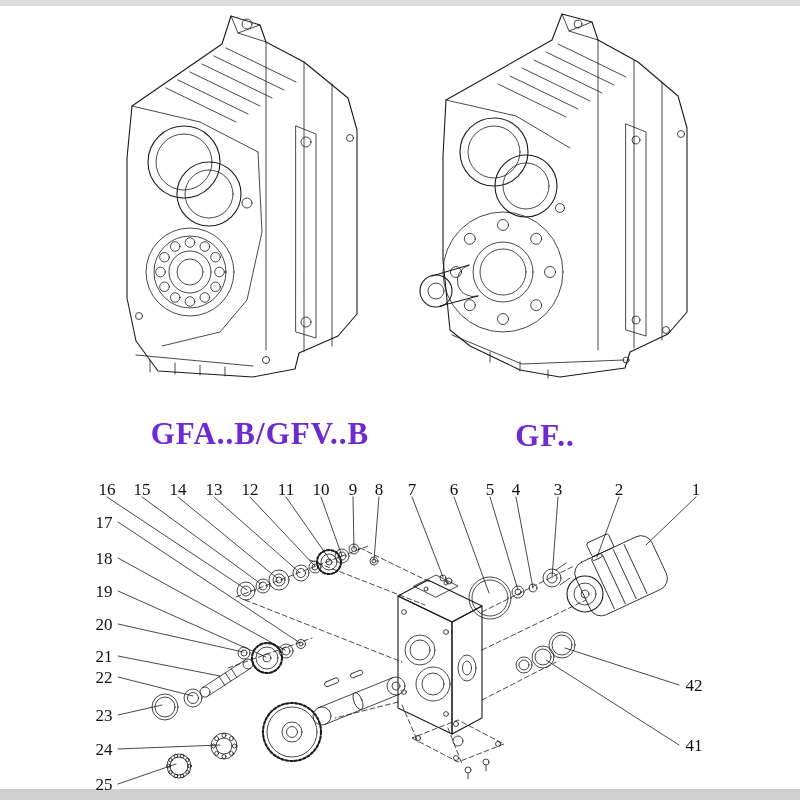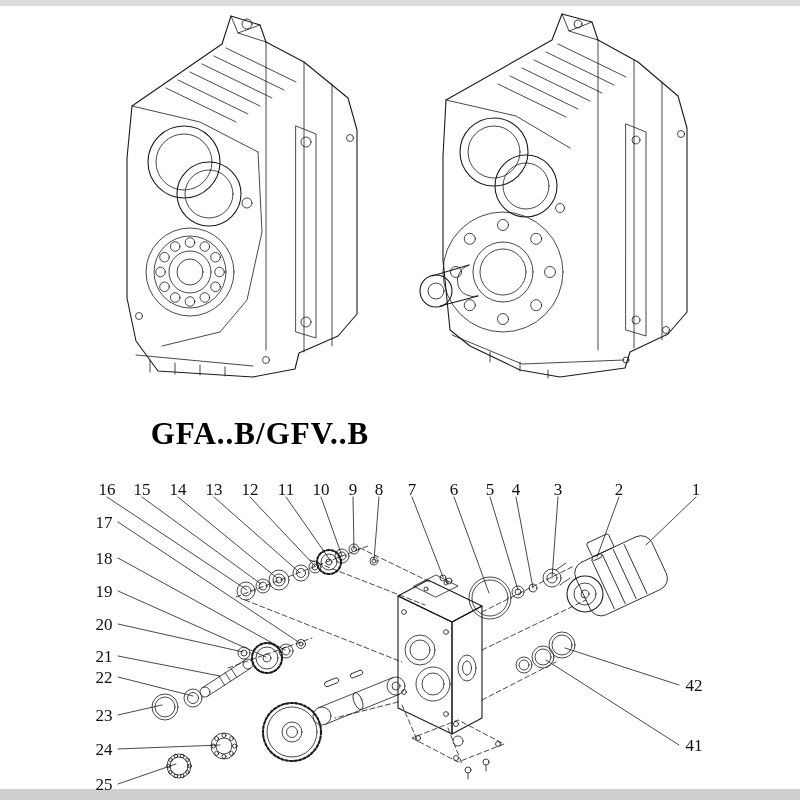--- a/index.html
+++ b/index.html
@@ -3,21 +3,21 @@
 <meta charset="utf-8">
 <style>
   html,body{margin:0;padding:0;background:#ffffff;}
   .page{position:relative;width:800px;height:800px;background:#ffffff;overflow:hidden;
         font-family:"Liberation Serif",serif;}
   .photo-edge{position:absolute;left:0;right:0;}
   .photo-edge.top{top:0;height:6px;background:#dcdcdc;}
   .photo-edge.bottom{bottom:0;height:11px;background:#cfcfcf;}
   svg.art{position:absolute;left:0;top:0;}
   .model-label{position:absolute;text-align:center;font-weight:700;font-size:31px;
-               letter-spacing:1px;color:#000000;}
+               letter-spacing:1px;color:#6d28d9;}
   .model-label.left{left:100px;top:416px;width:320px;}
   .model-label.right{left:430px;top:418px;width:230px;}
   .lineart{stroke:#1b1b1b;fill:none;stroke-width:1.1;stroke-linejoin:round;stroke-linecap:round;}
   .thin{stroke-width:0.8;}
   .dash{stroke-dasharray:5 3;stroke-width:0.8;}
   .teeth{stroke-dasharray:2.5 2;stroke-width:2.1;}
   text.callout{font-family:"Liberation Serif",serif;font-size:17px;fill:#101010;stroke:none;}
 </style>
 </head>
 <body>
@@ -370,13 +370,14 @@
       </g>
 
       <g text-anchor="middle">
         <text class="callout" x="694" y="691">42</text>
         <text class="callout" x="694" y="751">41</text>
       </g>
     </g>
   </svg>
 
   <div class="model-label left">GFA..B/GFV..B</div>
+  <div class="model-label right">GF..</div>
 </div>
 
 </body></html>

